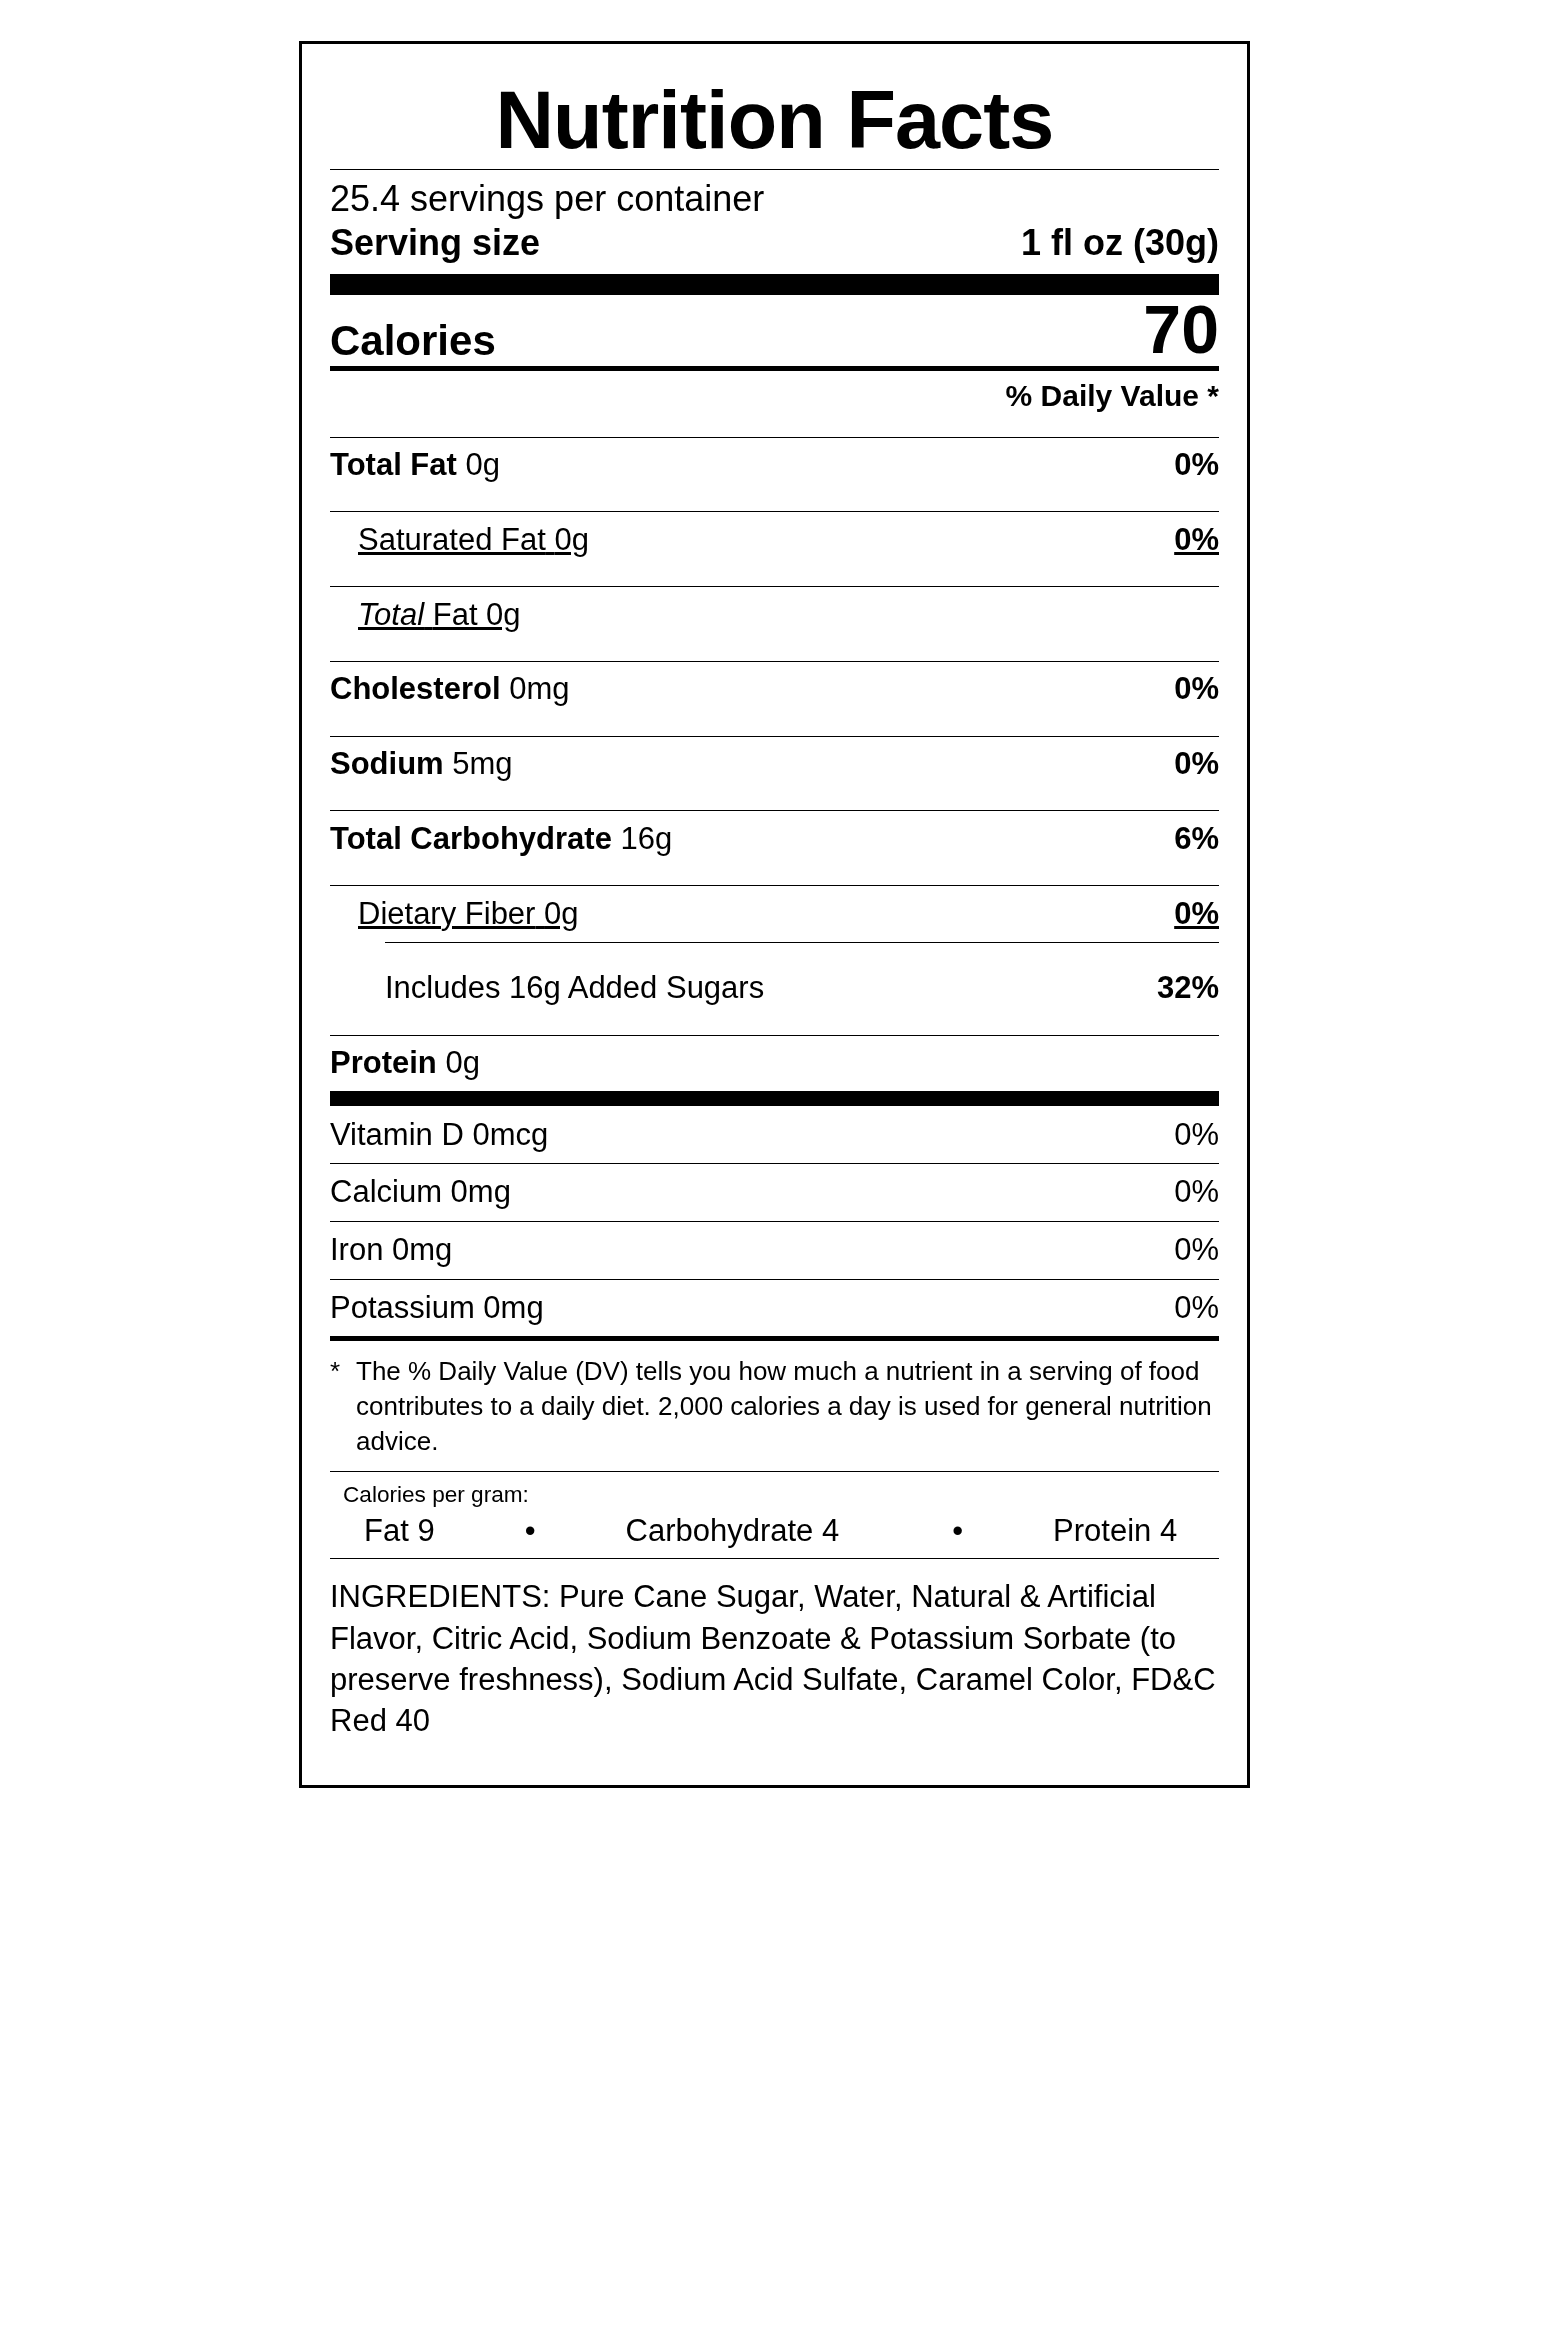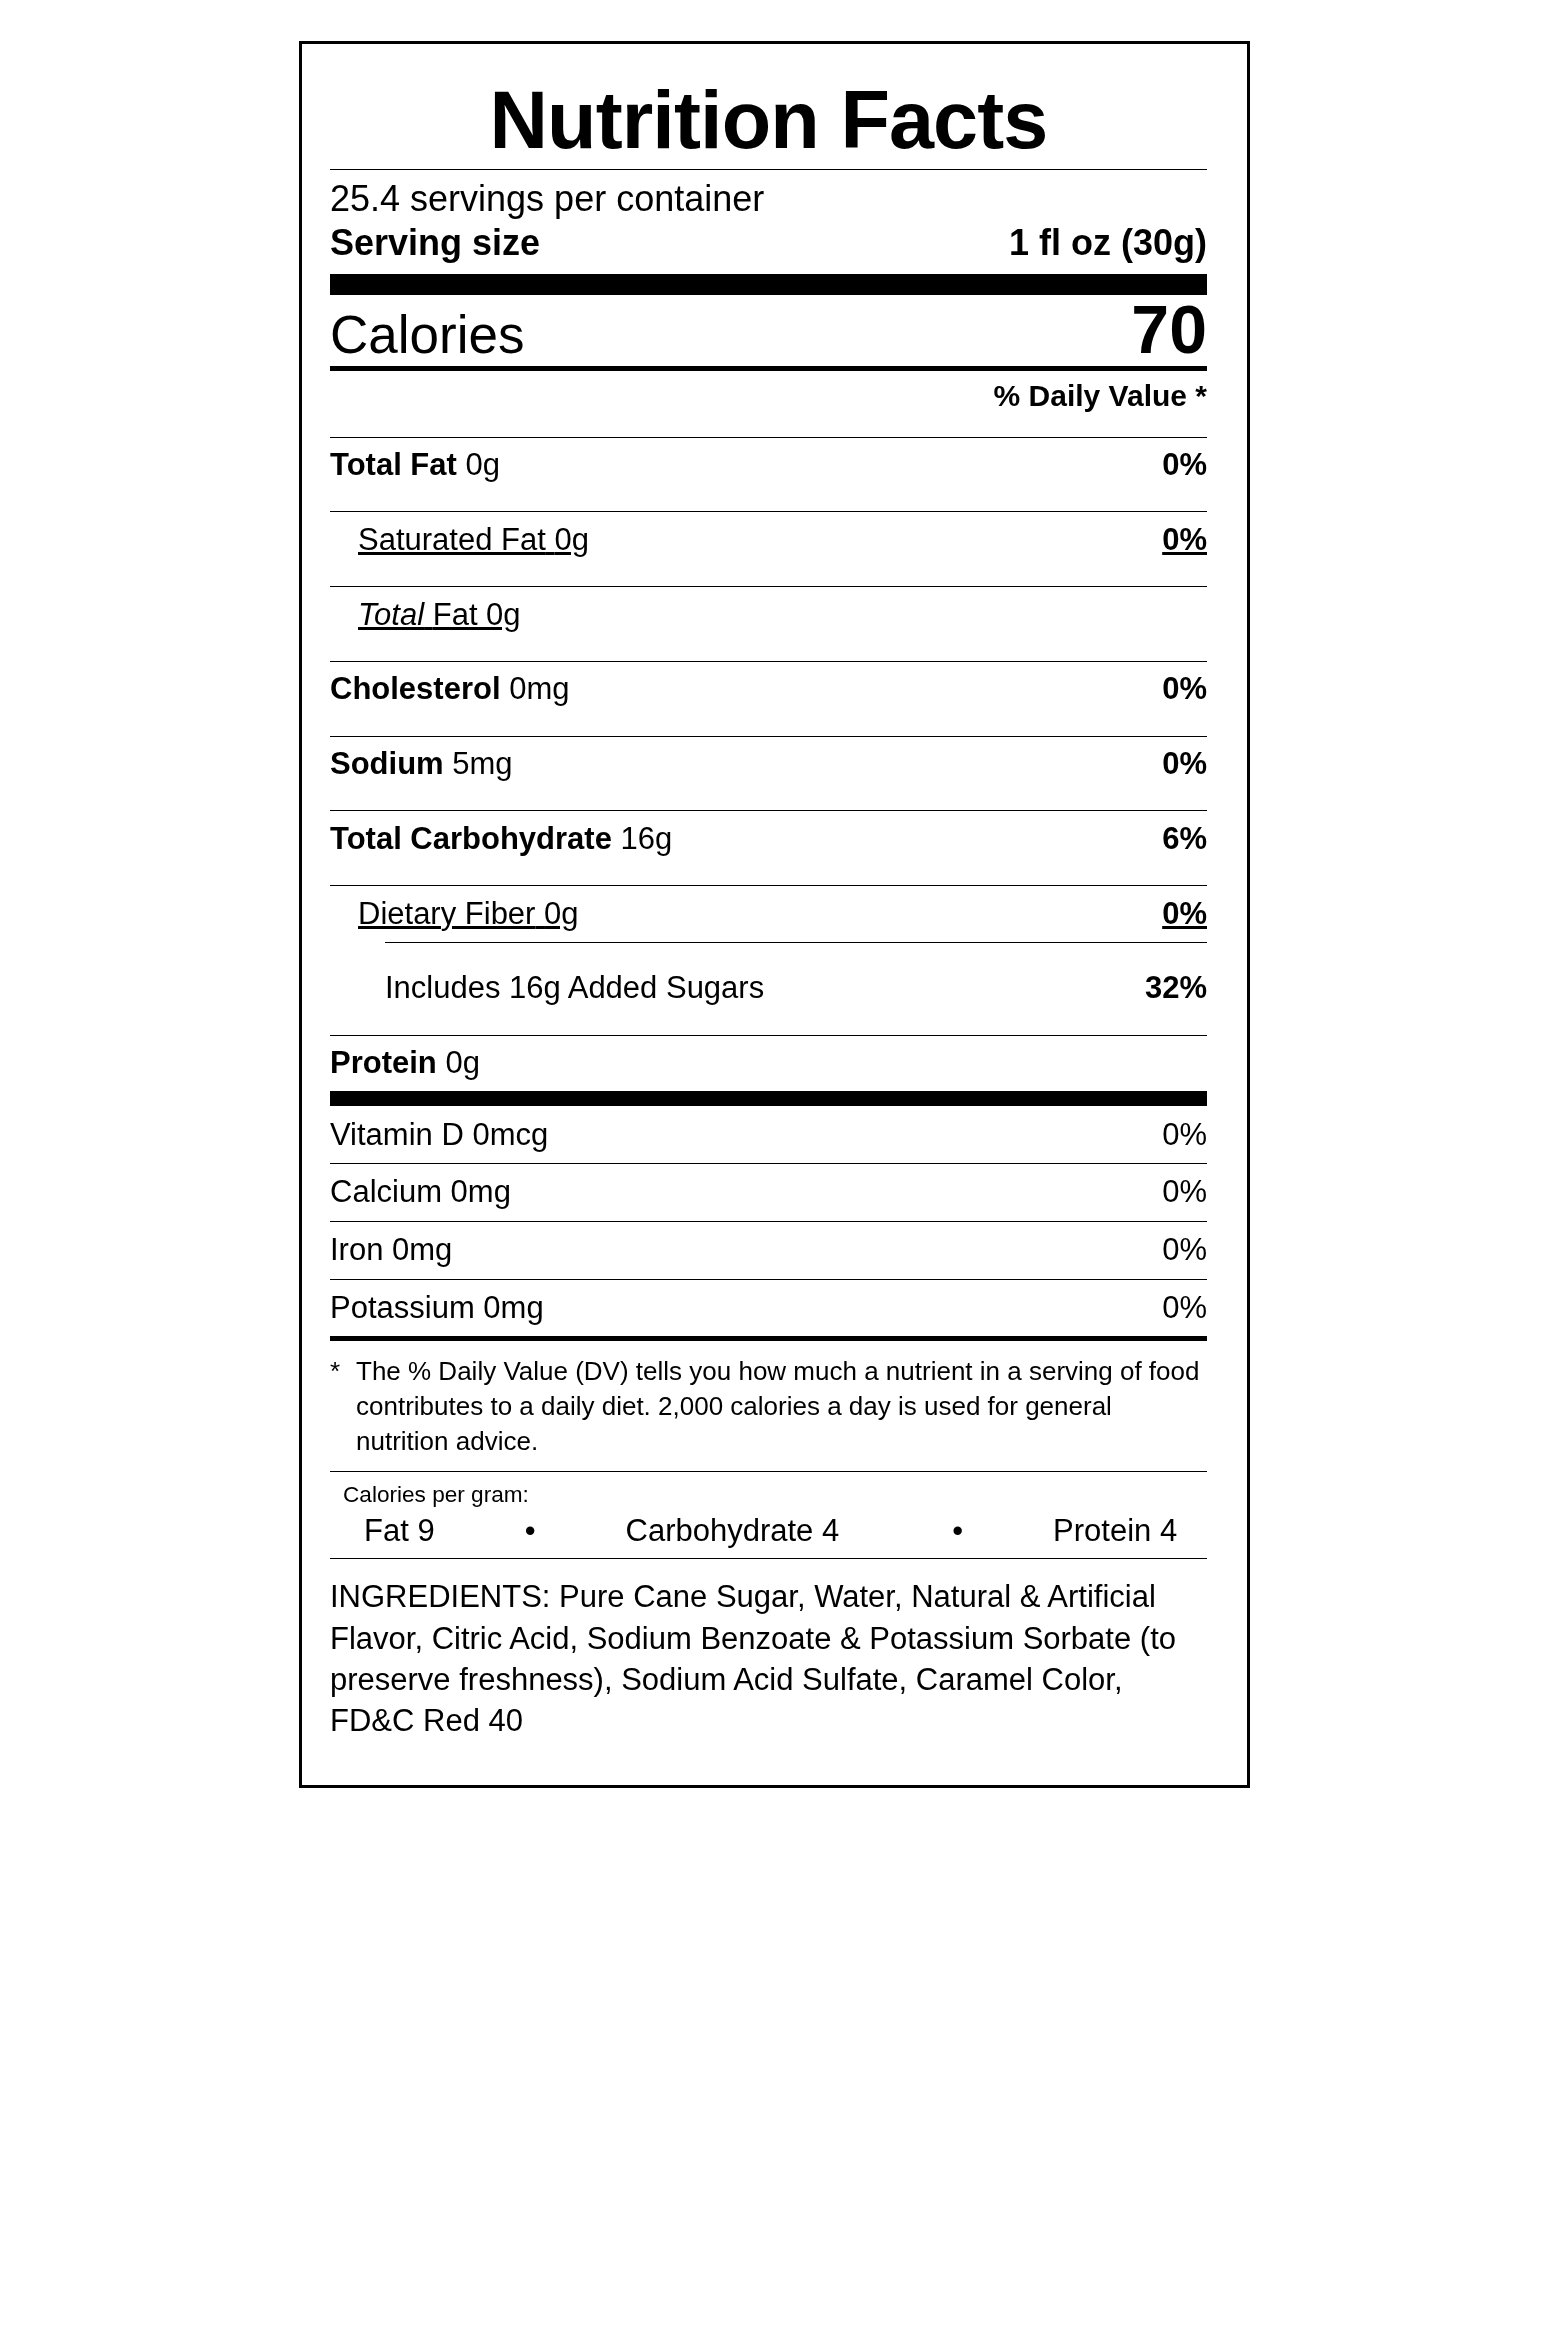--- a/index.html
+++ b/index.html
@@ -22,21 +22,21 @@
     position: absolute;
     left: 299px;
     top: 41px;
     width: 951px;
     box-sizing: border-box;
     border: 3.8px solid #000;
     background: #fff;
     padding: 0;
   }
   .inner {
-    padding: 17px 40px 38px 28px;
+    padding: 17px 28px 38px 28px;
   }
   
   .title {
     font-size: 81px;
     font-weight: bold;
     letter-spacing: -0.9px;
     text-align: center;
     line-height: 1.05;
     margin: 17px 0 5.6px 0;
     font-family: "Liberation Sans", sans-serif;
@@ -65,22 +65,22 @@
     font-weight: bold;
     padding: 9.4px 0 0 0;
   }
   .calories-row {
     display: flex;
     justify-content: space-between;
     align-items: flex-end;
     padding-bottom: 3.8px;
   }
   .calories-label {
-    font-size: 53px;
-    font-weight: normal;
+    font-size: 42px;
+    font-weight: bold;
     line-height: 1.05;
     text-align: right;
   }
   .calories-value {
     font-size: 68px;
     font-weight: bold;
     line-height: 1.0;
   }
 
   .dv-header {

